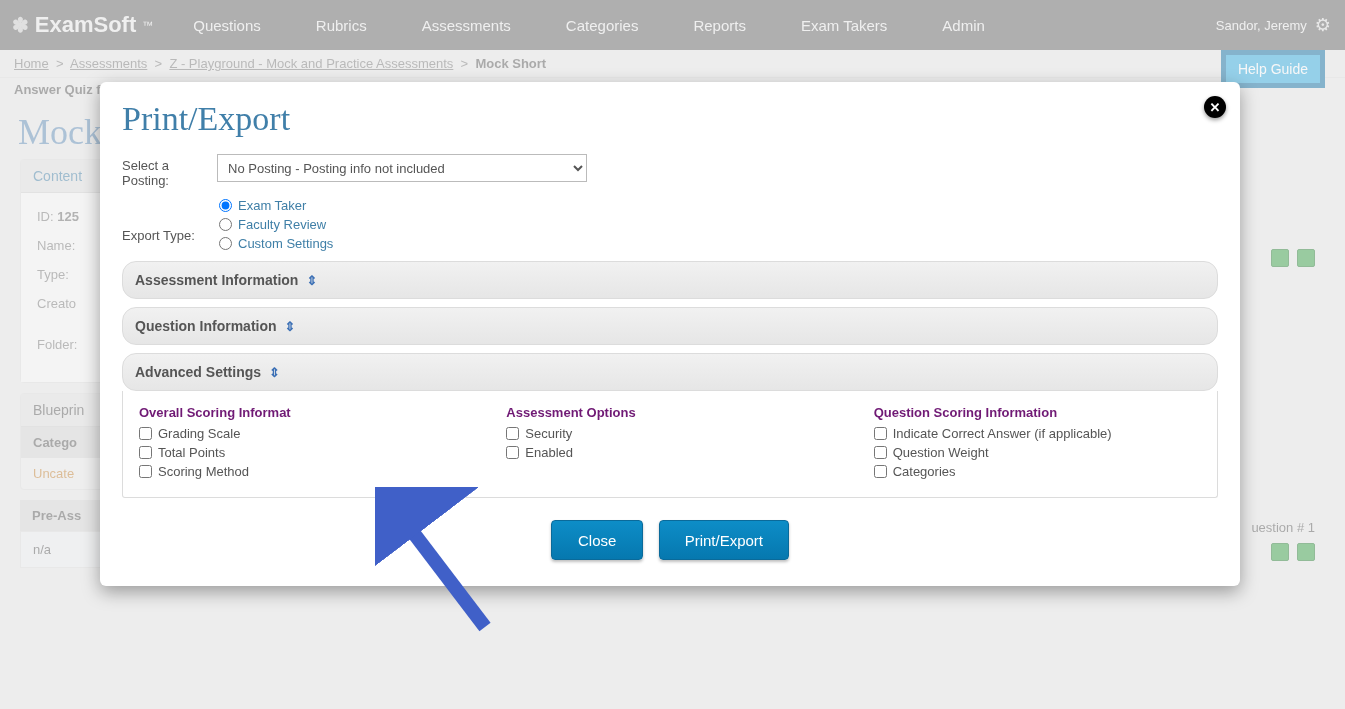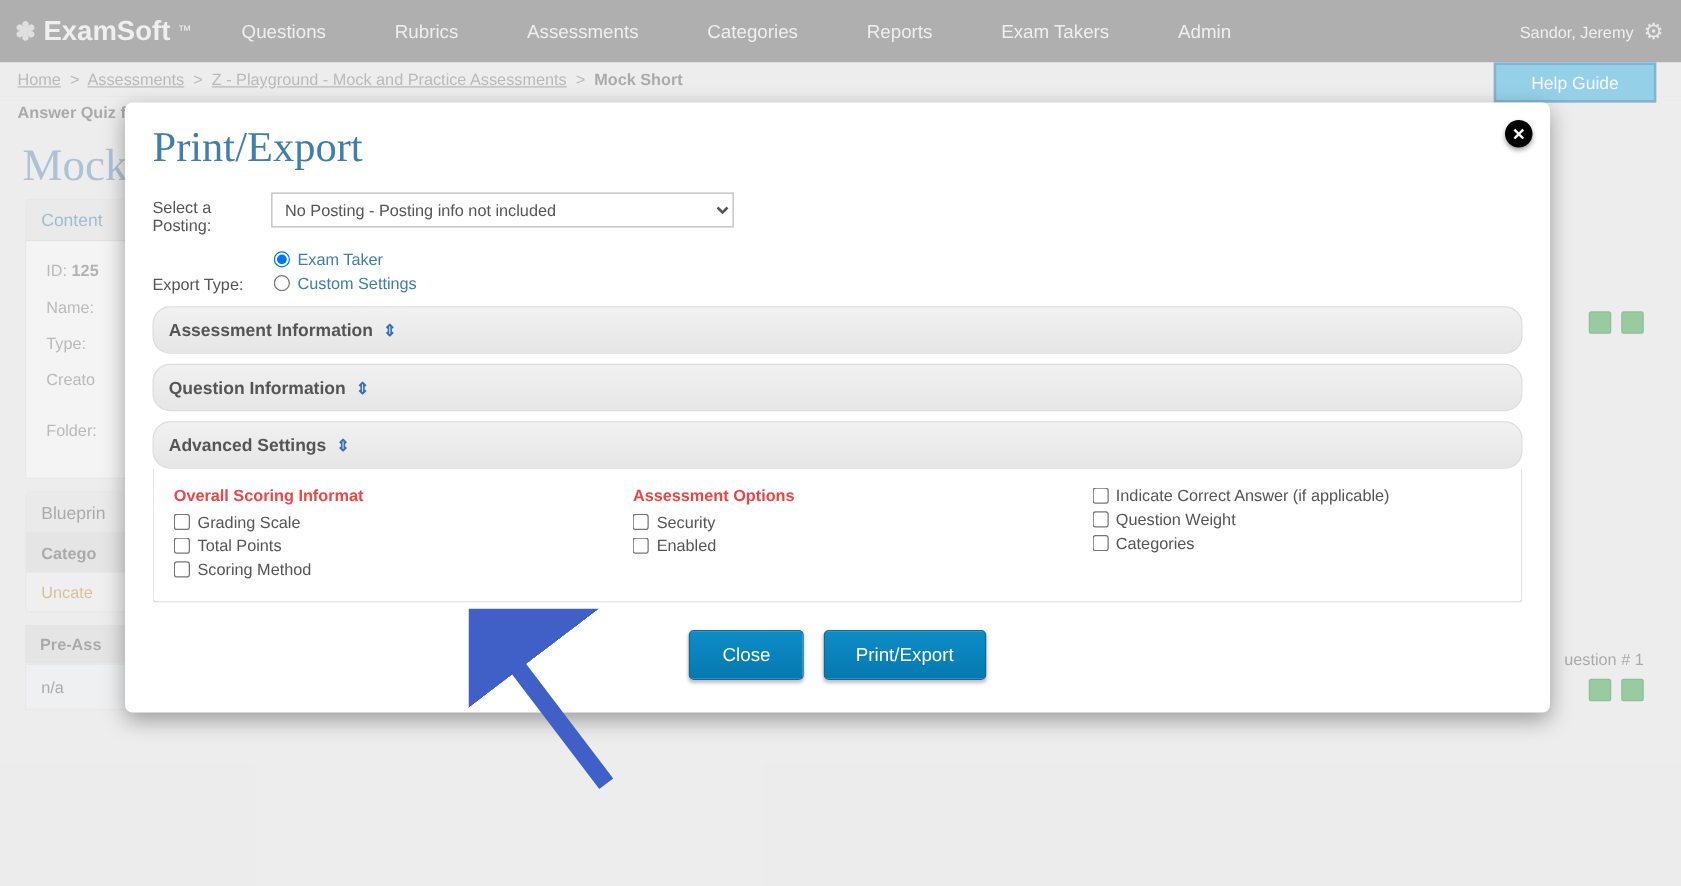--- a/index.html
+++ b/index.html
@@ -4,21 +4,21 @@
 <style>
   * { box-sizing: border-box; margin: 0; padding: 0; }
   html, body { width: 1345px; height: 709px; font-family: Arial, Helvetica, sans-serif; font-size: 13px; color: #555; background: #fff; overflow: hidden; }
   .topbar { background: #5f5f5f; height: 50px; display: flex; align-items: center; color: #eee; }
   .logo { margin-left: 12px; display: flex; align-items: center; gap: 6px; font-size: 22px; font-weight: bold; }
   .logo-mark { color: #ccc; font-size: 20px; }
   .nav { margin-left: 40px; display: flex; gap: 55px; font-size: 15px; }
   .nav a { color: #eee; text-decoration: none; }
   .userblock { margin-left: auto; margin-right: 14px; display: flex; align-items: center; gap: 8px; font-size: 13px; }
   .gear { color: #ddd; font-size: 18px; }
-  .helpguide { position: absolute; top: 50px; right: 20px; background: #27a9e1; color: #fff; padding: 6px 28px; border: 2px solid #0369a1; font-size: 14px; }
+  .helpguide { position: absolute; top: 50px; right: 20px; background: #27a9e1; color: #fff; padding: 6px 12px; border: 5px solid #0369a1; font-size: 14px; }
   .breadcrumbs { background: #e8e8e8; padding: 6px 14px; font-size: 13px; color: #777; border-bottom: 1px solid #ddd; }
   .breadcrumbs a { color: #777; text-decoration: underline; }
   .breadcrumbs b { color: #555; font-weight: bold; }
   .subtitle { padding: 4px 14px; font-size: 13px; font-weight: bold; color: #555; background: #e8e8e8; }
   .pagetitle { padding: 10px 18px 6px; font-family: Georgia, serif; font-size: 36px; color: #5a89b7; background: #e8e8e8; }
   .bodyarea { background: #e8e8e8; height: 580px; padding: 0 20px; position: relative; }
   .leftcol { float: left; width: 400px; }
   .panel { background: #eee; border: 1px solid #ddd; border-radius: 4px; margin-bottom: 10px; }
   .panel .hdr { background: #e2e2e2; color: #3f7fa7; padding: 8px 12px; font-size: 14px; border-bottom: 1px solid #d0d0d0; }
   .p-body { background: #f8f8f8; padding: 16px; }
@@ -48,21 +48,21 @@
   .radio-stack { display: flex; flex-direction: column; gap: 4px; color: #3f7fa7; margin-left: 2px; }
   .radio-stack label { display: flex; align-items: center; gap: 6px; }
   .radio-inline label { display: inline-flex; align-items: center; gap: 4px; margin-right: 16px; color: #555; }
 
   .sect { background: linear-gradient(#f1f1f1,#e6e6e6); border: 1px solid #dcdcdc; border-radius: 14px; padding: 10px 12px; margin: 8px 0; font-size: 14px; color: #555; font-weight: bold; display: flex; align-items: center; gap: 8px; }
   .collapse-icon { color: #3b6fb5; font-size: 13px; }
 
   .adv-body { border: 1px solid #dcdcdc; border-top: none; border-radius: 0 0 3px 3px; padding: 14px 16px; margin-top: -8px; margin-bottom: 12px; }
   .adv-cols { display: flex; gap: 40px; }
   .adv-col { flex: 1; }
-  .adv-col h4 { font-size: 13px; font-weight: bold; color: #ef4444; margin-bottom: 6px; }
+  .adv-col h4 { font-size: 13px; font-weight: bold; color: #701a75; margin-bottom: 6px; }
   .chk { display: flex; align-items: center; gap: 6px; margin-bottom: 4px; font-size: 13px; color: #555; }
 
   .modal-actions { text-align: center; margin-top: 22px; }
   .btn { display: inline-flex; align-items: center; justify-content: center; min-width: 92px; height: 40px; background: linear-gradient(#0d8dc7,#0678af); color: #fff; border: 1px solid #0a6a9a; border-radius: 4px; font-size: 15px; margin: 0 6px; padding: 0 22px; cursor: pointer; box-shadow: 0 2px 3px rgba(0,0,0,0.25); }
 
   
   .arrow { position: absolute; left: 275px; top: 405px; pointer-events: none; }
 </style>
 </head>
 <body>
@@ -147,20 +147,24 @@
 
   <div class="formrow" style="align-items:center">
     <div class="label" style="padding-top:22px">Export Type:</div>
     <div class="ctrl radio-stack">
       <label>
           <input type="radio" name="et" checked="" style="">
           <span>Exam Taker</span>
         </label>
       <label>
           <input type="radio" name="et" style="">
+          <span>Faculty Review</span>
+        </label>
+      <label>
+          <input type="radio" name="et" style="">
           <span>Custom Settings</span>
         </label>
     </div>
   </div>
 
 
   <div class="sect">
     <span>Assessment Information</span>
     <span class="collapse-icon">⇕</span>
   </div>
@@ -194,20 +198,21 @@
         <div class="chk">
             <input type="checkbox" style="">
             <span>Security</span>
           </div>
         <div class="chk">
             <input type="checkbox" style="">
             <span>Enabled</span>
           </div>
       </div>
       <div class="adv-col">
+        <h4>Question Scoring Information</h4>
         <div class="chk">
             <input type="checkbox" style="">
             <span>Indicate Correct Answer (if applicable)</span>
           </div>
         <div class="chk">
             <input type="checkbox" style="">
             <span>Question Weight</span>
           </div>
         <div class="chk">
             <input type="checkbox" style="">

